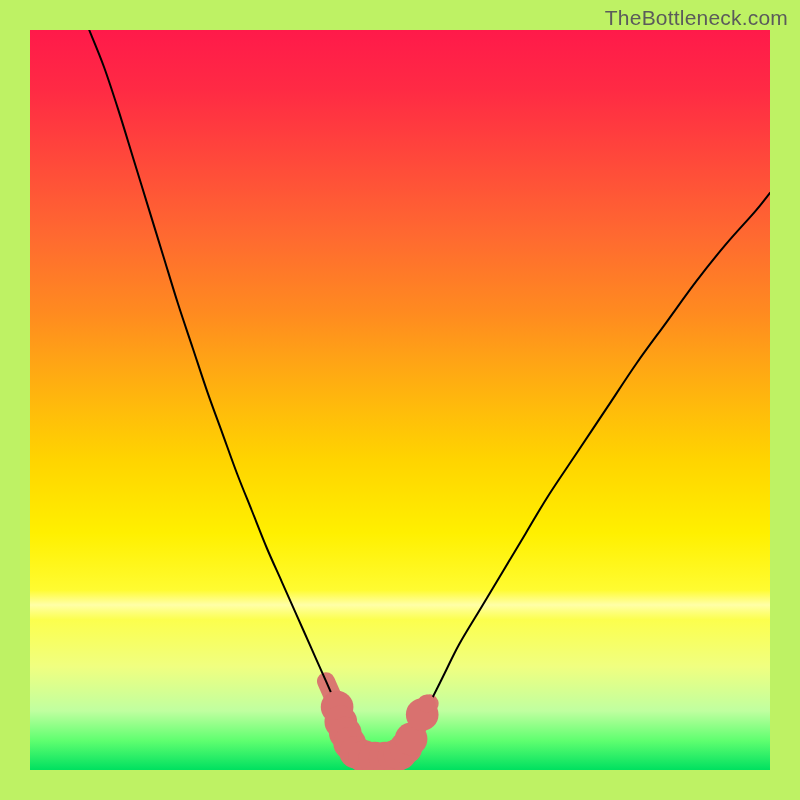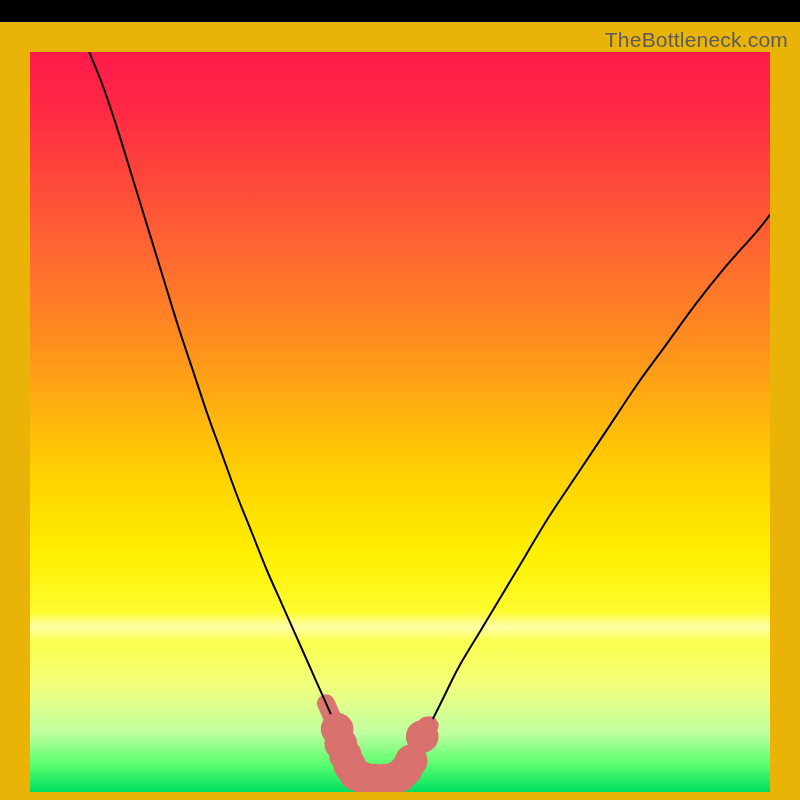--- a/index.html
+++ b/index.html
@@ -1,17 +1,17 @@
 <!DOCTYPE html>
 <html><head>
 <meta charset="utf-8">
 <style>
   * { margin: 0; padding: 0; box-sizing: border-box; }
   body { background: #000; width: 800px; height: 800px; overflow: hidden; position: relative; font-family: Arial, sans-serif; }
-  .frame { position: absolute; inset: 0; background: #eab308; margin-top: 22px; }
+  .frame { position: absolute; inset: 0; background: #bef264; }
   .plot-area { position: absolute; left: 30px; top: 30px; width: 740px; height: 740px; }
   .gradient-bg {
     position: absolute; inset: 0;
     background: linear-gradient(to bottom,
       #ff1a4a 0%,
       #ff2a44 8%,
       #ff4a3a 18%,
       #ff6a30 28%,
       #ff8a20 38%,
       #ffb010 48%,

